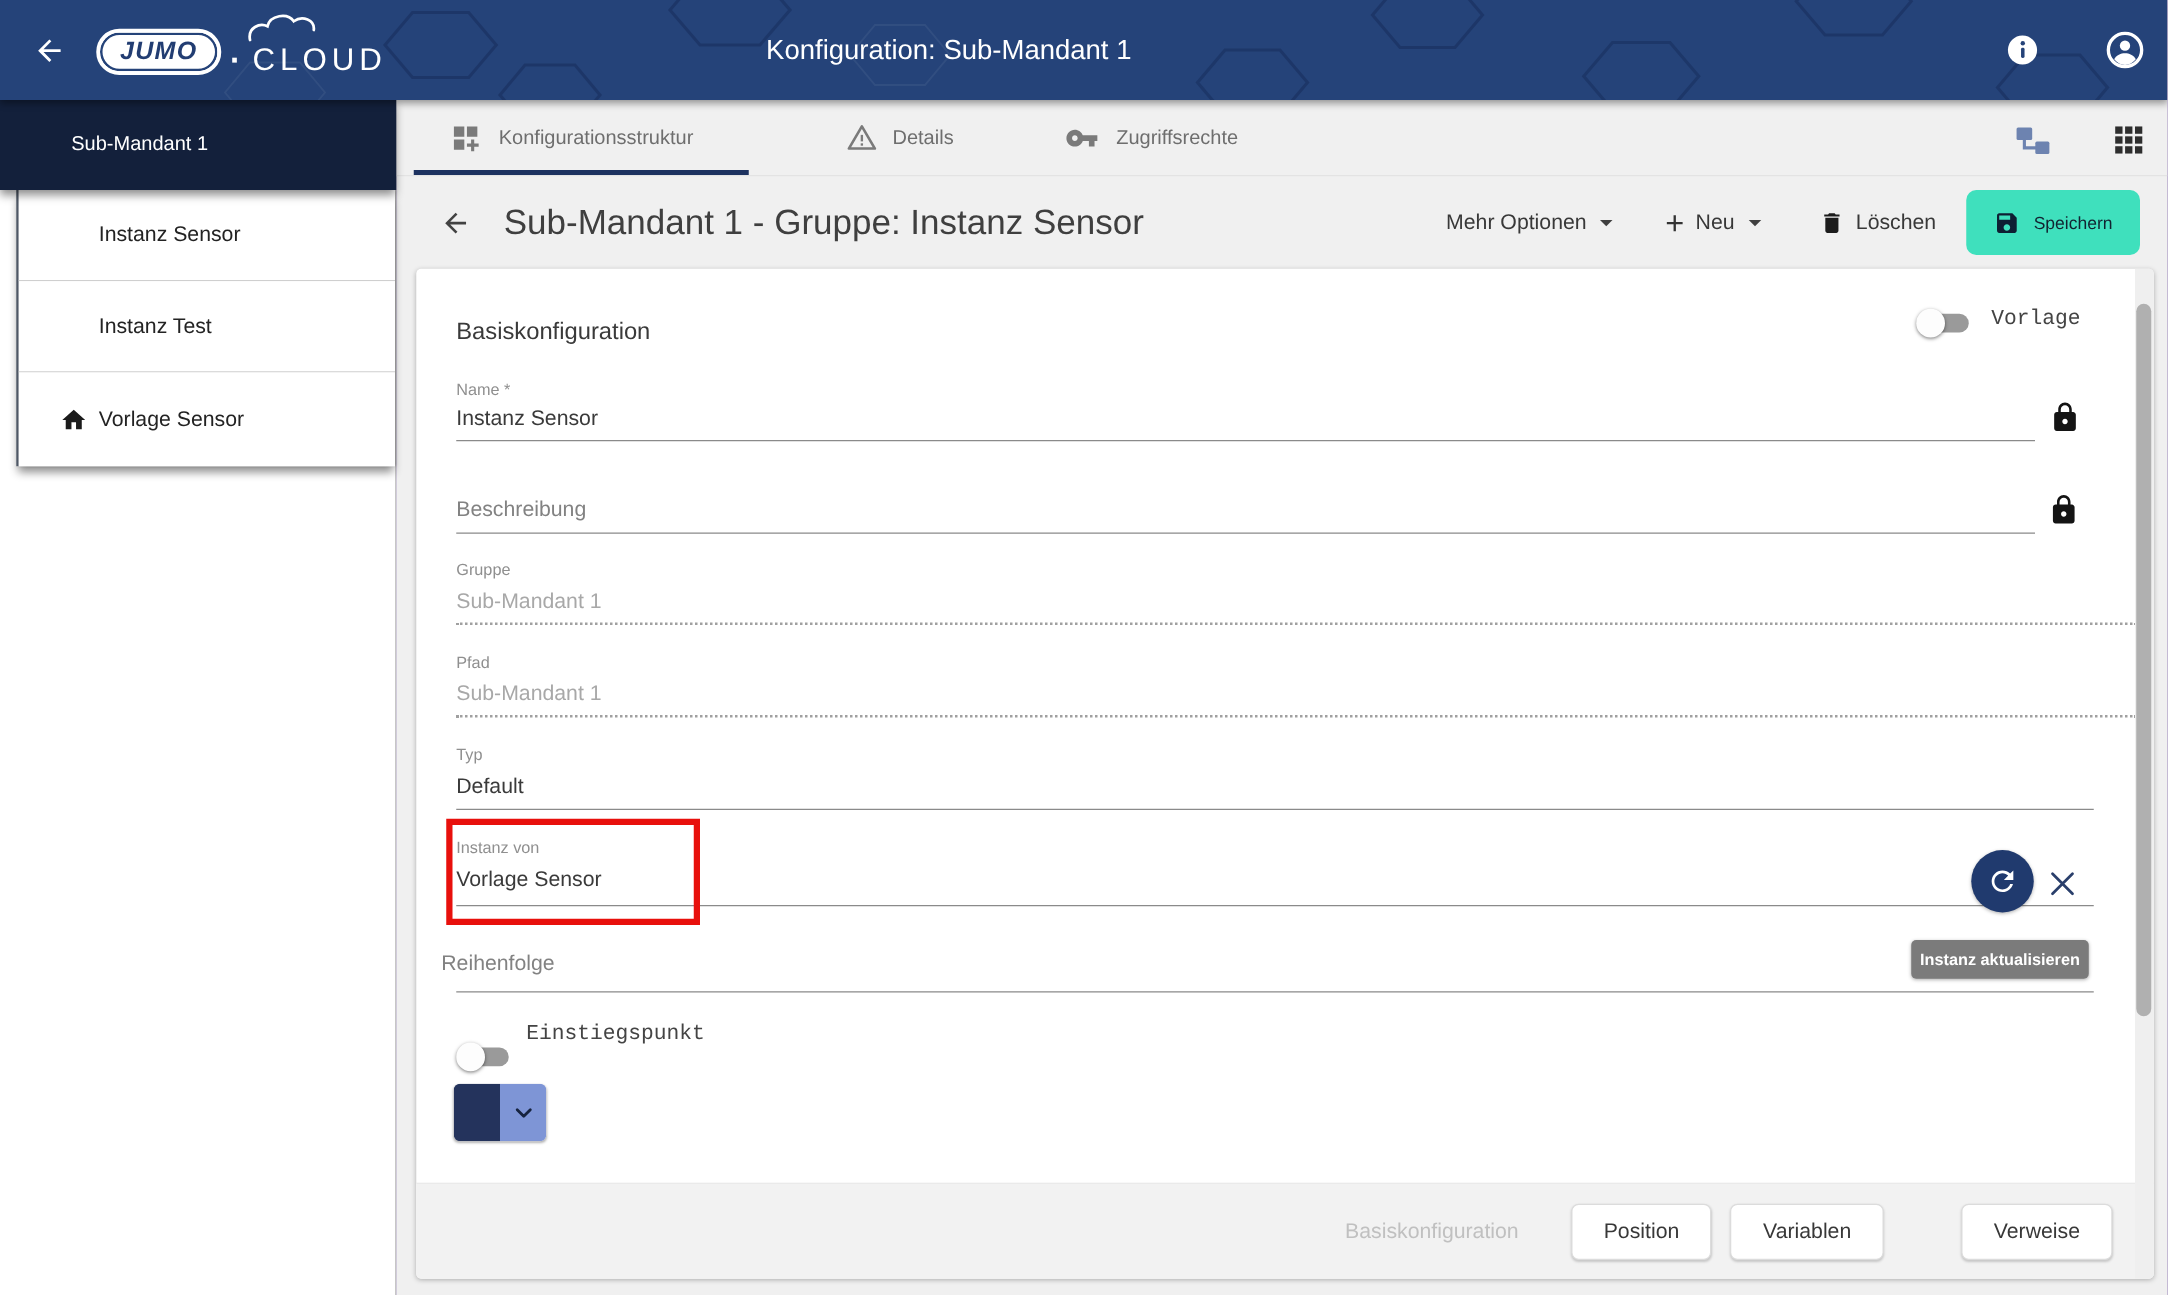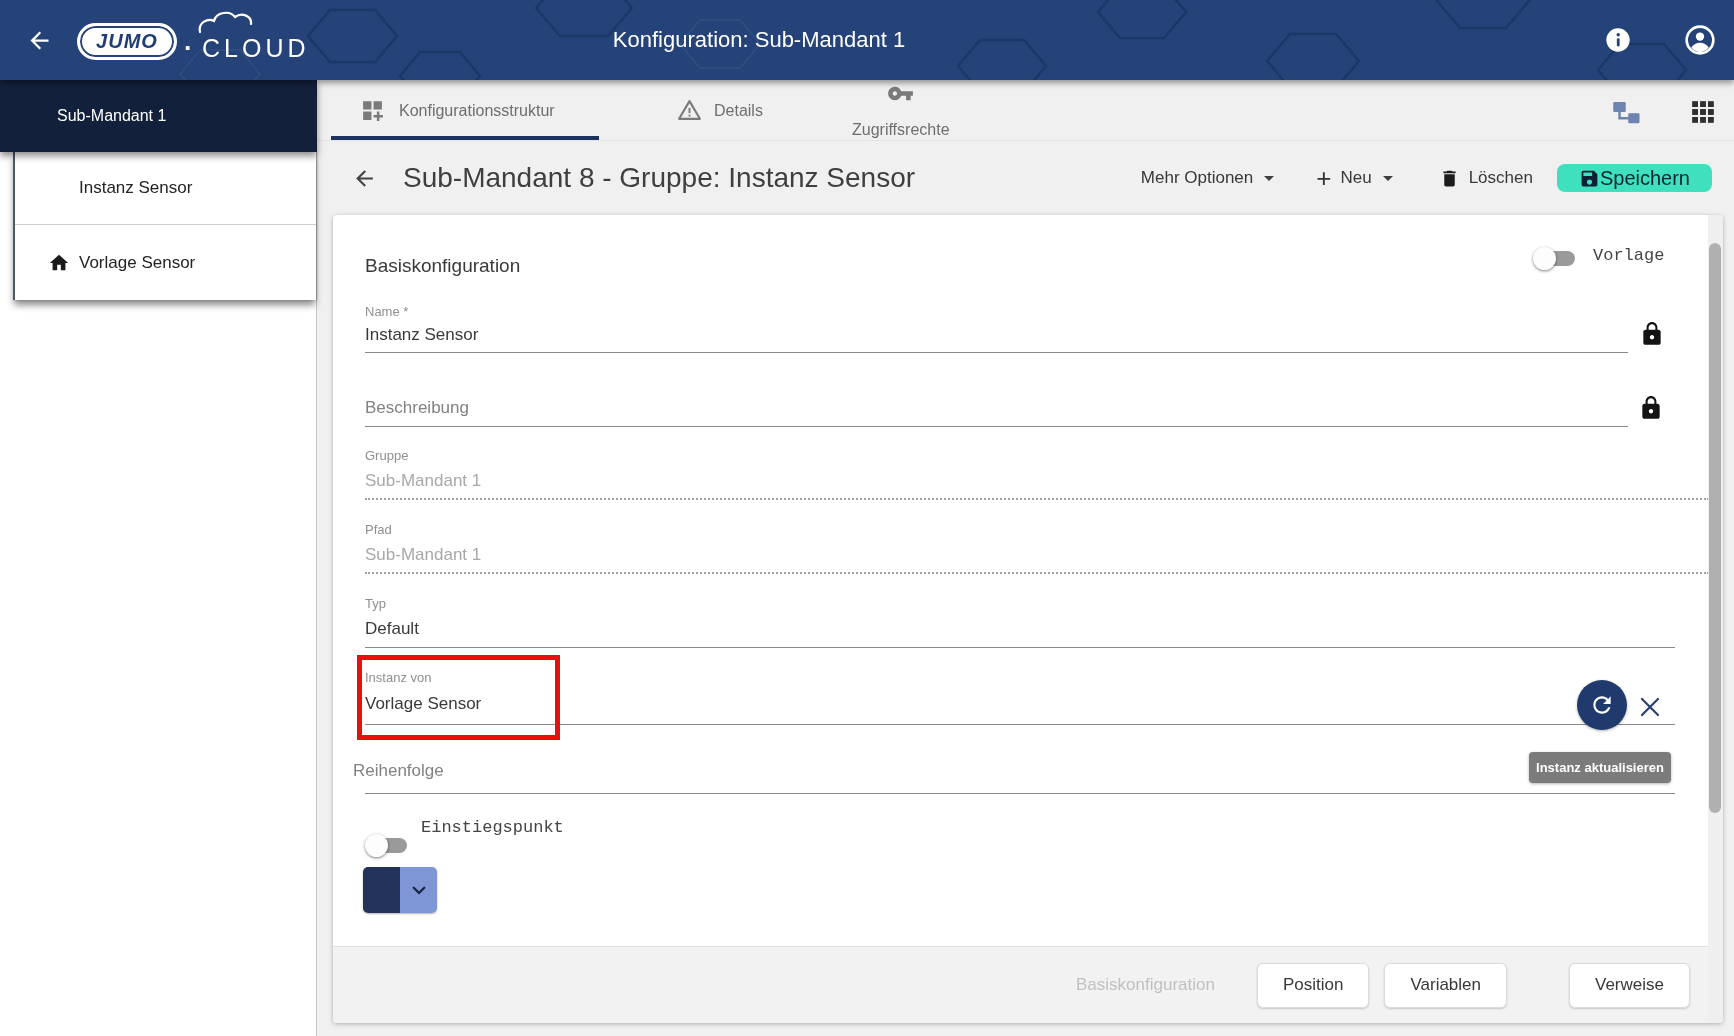--- a/index.html
+++ b/index.html
@@ -46,22 +46,22 @@
 
   
   .titlebar{left:0;top:61px;width:1417px;height:74px;display:flex;align-items:center;}
   .tb-back{margin-left:35px;width:25px;height:25px;cursor:pointer;flex:none;}
   .page-title{margin-left:26px;font-size:28px;color:#3f3f3f;white-space:nowrap;}
   .tb-spacer{flex:1;}
   .tb-action{display:flex;align-items:center;gap:9px;font-size:17px;color:#383838;cursor:pointer;white-space:nowrap;}
   .caret{width:0;height:0;border-left:5px solid transparent;border-right:5px solid transparent;
          border-top:5px solid #3f3f3f;margin-left:2px;}
   .plus{font-size:26px;font-weight:400;color:#333;line-height:20px;}
-  .save-btn{display:flex;align-items:center;background:#3fe0bd;border-radius:8px;height:28px;
-            padding:0 22px;font-size:20px;color:#122331;cursor:pointer;margin-left:24px;margin-right:22px;}
+  .save-btn{display:flex;align-items:center;gap:11px;background:#3fe0bd;border-radius:8px;height:52px;
+            padding:0 22px;font-size:14px;color:#122331;cursor:pointer;margin-left:24px;margin-right:22px;}
 
   
   .card{left:16px;top:135px;width:1390px;height:808px;background:#fff;border-radius:4px;
         box-shadow:0 1px 4px rgba(0,0,0,.28);}
   .flabel{font-size:13px;color:#8f8f8f;white-space:nowrap;}
   .fvalue{font-size:17px;color:#3a3a3a;white-space:nowrap;}
   .fvalue.dis{color:#a8a8a8;}
   .fph{font-size:17px;color:#828282;white-space:nowrap;}
   .line{border-bottom:1px solid #8a8a8a;height:0;}
   .line.dotted{border-bottom:2px dotted #a0a0a0;}
@@ -146,20 +146,23 @@
 
   <div class="abs sidebar"></div>
   <div class="abs sidebar-header">
     <span>Sub-Mandant 1</span>
   </div>
   <div class="abs nav-card">
     <div class="nav-item">
       <span class="txt">Instanz Sensor</span>
     </div>
     <div class="nav-item">
+      <span class="txt">Instanz Test</span>
+    </div>
+    <div class="nav-item">
       <svg class="home-ic" viewBox="0 0 24 24">
         <path d="M10 20v-6h4v6h5v-8h3L12 3 2 12h3v8z" fill="#1b1b1b"></path>
       </svg>
       <span class="txt">Vorlage Sensor</span>
     </div>
   </div>
 
   <div class="abs content">
 
     <div class="abs tabbar">
@@ -171,21 +174,21 @@
         <span>Konfigurationsstruktur</span>
       </div>
       <div class="tab" style="left:360px;gap:12px;">
         <svg width="25" height="25" viewBox="0 0 24 24">
           <path d="M12 3 L22 20 H2 Z" fill="none" stroke="#7a7a7a" stroke-width="2" stroke-linejoin="round"></path>
           <rect x="11.1" y="9.5" width="1.8" height="5" fill="#7a7a7a"></rect>
           <rect x="11.1" y="16" width="1.8" height="1.8" fill="#7a7a7a"></rect>
         </svg>
         <span>Details</span>
       </div>
-      <div class="tab" style="left:535px;flex-direction:column;">
+      <div class="tab" style="left:535px;">
         <svg width="27" height="27" viewBox="0 0 24 24">
           <path fill="#7a7a7a" d="M12.65 10C11.83 7.67 9.61 6 7 6c-3.31 0-6 2.69-6 6s2.69 6 6 6c2.61 0 4.83-1.67 5.65-4H17v4h4v-4h2v-4H12.65zM7 14c-1.1 0-2-.9-2-2s.9-2 2-2 2 .9 2 2-.9 2-2 2z"></path>
         </svg>
         <span>Zugriffsrechte</span>
       </div>
       <div class="tab-underline"></div>
 
       <svg class="tb-icon" style="left:1295px;" width="30" height="30" viewBox="0 0 24 24">
         <rect x="1" y="4" width="10" height="8" rx="1" fill="#6d83b0"></rect>
         <rect x="13" y="13" width="9" height="8" rx="1" fill="#6d83b0"></rect>
@@ -203,21 +206,21 @@
             <rect x="9.3" y="16.6" width="5.4" height="5.4"></rect>
             <rect x="16.6" y="16.6" width="5.4" height="5.4"></rect>
         </g>
       </svg>
     </div>
 
     <div class="abs titlebar">
       <svg class="tb-back" viewBox="0 0 24 24">
         <path d="M20 11H7.83l5.59-5.59L12 4l-8 8 8 8 1.41-1.41L7.83 13H20v-2z" fill="#424242"></path>
       </svg>
-      <div class="page-title">Sub-Mandant 8 - Gruppe: Instanz Sensor</div>
+      <div class="page-title">Sub-Mandant 1 - Gruppe: Instanz Sensor</div>
       <div class="tb-spacer"></div>
 
       <div class="tb-action">
         <span>Mehr Optionen</span>
         <span class="caret"></span>
       </div>
       <div class="tb-action" style="margin-left:42px;">
         <span class="plus">+</span>
         <span>Neu</span>
         <span class="caret"></span>

